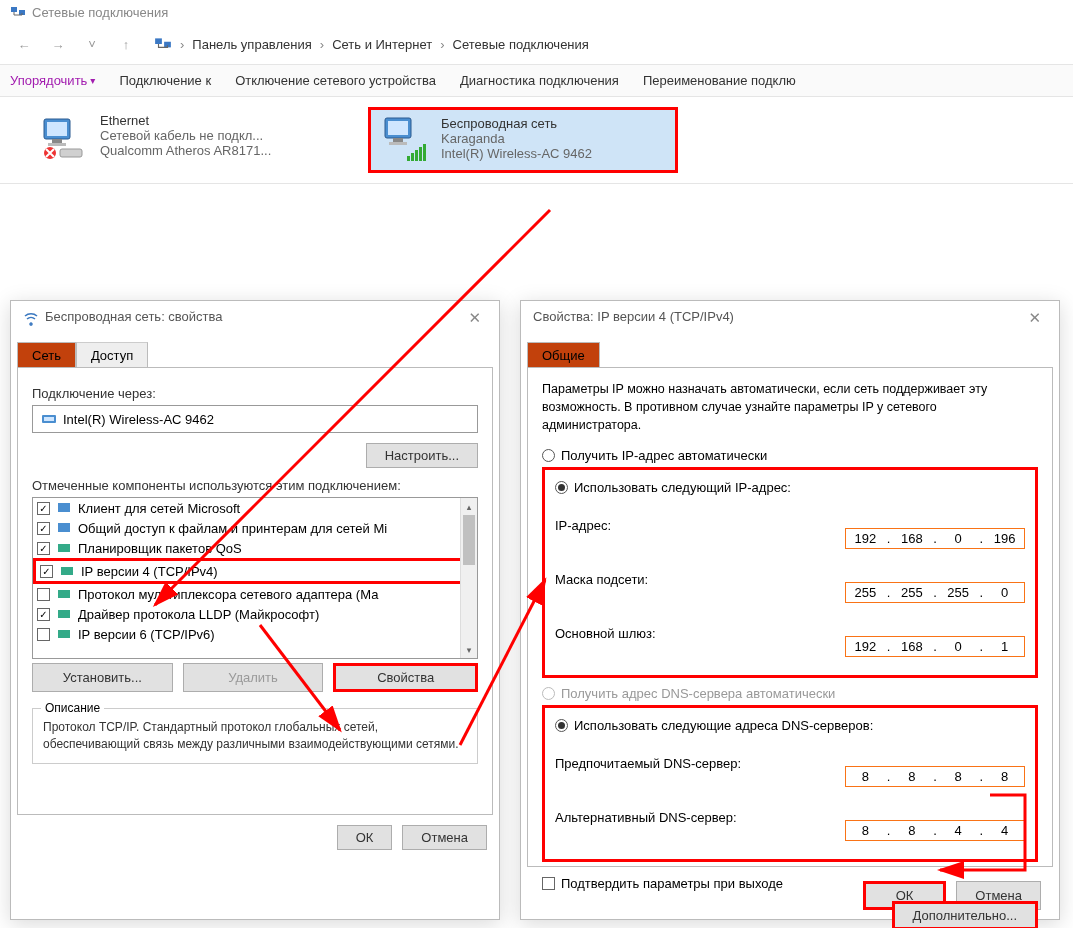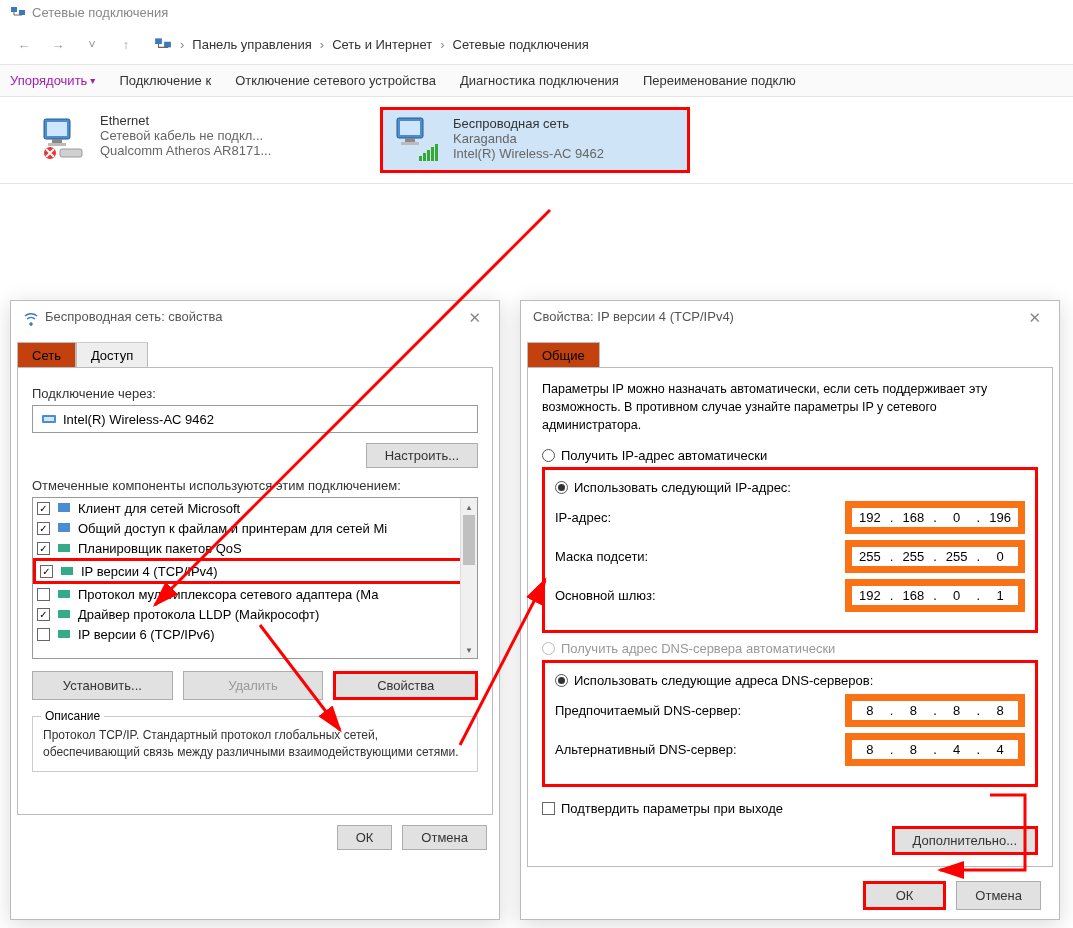--- a/index.html
+++ b/index.html
@@ -11,21 +11,21 @@
   .titlebar svg { margin-right: 6px; }
   .navbar { display: flex; align-items: center; padding: 6px 10px; gap: 6px; }
   .nav-btn { width: 28px; height: 28px; border: 1px solid transparent; color: #999; display:flex; align-items:center; justify-content:center; }
   .addr { display:flex; align-items:center; gap:8px; padding:4px 8px; flex:1; color:#333;}
   .addr .sep { color:#888; }
   .toolbar { display:flex; align-items:center; padding: 8px 10px; gap: 24px; border-top:1px solid #e5e5e5; border-bottom:1px solid #e5e5e5; background:#fafafa;}
   .tool { color:#a21caf; display:flex; align-items:center; gap:3px;}
   .tool .chev { font-size:10px; }
   .tool.black{ color:#333;}
 
-  .conn-area { padding: 10px 30px; display:flex; gap:40px;}
+  .conn-area { padding: 10px 30px; display:flex; gap:28px;}
   .conn { display:flex; gap:10px; padding:6px 8px; width: 310px;}
   .conn.selected { background:#cfe4f7; border:3px solid red; }
   .conn-ico { width:52px; height:48px; display:flex; align-items:center; justify-content:center; position:relative;}
   .conn-txt { font-size:12.5px; color:#333;}
   .conn-txt .line2, .conn-txt .line3 { color:#666; }
 
   
   .dialog { position:absolute; background:#fff; border:1px solid #bbb; box-shadow:0 4px 20px rgba(0,0,0,0.15); }
   .dialog1 { top:300px; left:10px; width:490px; height:620px;}
   .dialog2 { top:300px; left:520px; width:540px; height:620px;}
@@ -43,36 +43,36 @@
   .btn-row{ display:flex; gap:10px; justify-content:flex-end; padding:10px 12px;}
   .configure-row{ display:flex; justify-content:flex-end; margin:10px 0;}
   .list { border:1px solid #999; height:162px; overflow:hidden; position:relative; background:#fff;}
   .scrollbar{ position:absolute; right:0; top:0; bottom:0; width:17px; background:#f0f0f0; border-left:1px solid #ddd;}
   .scroll-up,.scroll-down{height:17px;display:flex;align-items:center;justify-content:center;color:#666;font-size:9px;}
   .scroll-thumb{ background:#c0c0c0; margin:0 2px; height:50px;}
   .list-item { display:flex; align-items:center; gap:6px; padding:2px 4px;}
   .list-item.hi{ border:3px solid red; background:#fff;}
   .chk { width:13px; height:13px; border:1px solid #666; display:inline-flex; align-items:center; justify-content:center; font-size:10px;}
   .ico16{ width:16px; height:16px; display:inline-block;}
-  .action-row{ display:flex; gap:10px; margin-top:12px;}
+  .action-row{ display:flex; gap:10px; margin-top:4px;}
   .action-row .btn{ flex:1;}
   .action-row .btn.hi{ border:3px solid red;}
   .groupbox{ border:1px solid #ccc; padding:10px; margin-top:8px; position:relative;}
   .group-title{ position:absolute; top:-8px; left:8px; background:#fff; padding:0 4px; font-size:12px;}
   .desc{ font-size:12px; color:#333; line-height:1.4;}
 
   
   .para{ font-size:12.5px; line-height:1.45; margin-bottom:14px;}
   .radio-row{ display:flex; align-items:center; gap:6px; margin:4px 0;}
   .radio{ width:13px; height:13px; border:1px solid #555; border-radius:50%; display:inline-flex; align-items:center; justify-content:center;}
   .radio.checked::after{ content:''; width:7px; height:7px; background:#333; border-radius:50%;}
   .ipgroup{ border:3px solid red; padding:6px 10px 12px; margin:4px 0 8px;}
   .ip-row{ display:flex; align-items:center; justify-content:space-between; margin:6px 0;}
   .ip-row .lbl2{ flex:1;}
-  .ip-input{ border:7px solid #f97316; width:180px; padding:2px 0; display:flex; font-family:monospace; font-size:13px;}
+  .ip-input{ border:1px solid #f97316; width:180px; padding:2px 0; display:flex; font-family:monospace; font-size:13px;margin-top:27px;}
   .ip-input span{ flex:1; text-align:center;}
   .ip-input .dot{ flex:0; padding:0 2px;}
   .radio-row.dis{ color:#999;}
   .chk-row{ display:flex; align-items:center; gap:6px; margin-top:14px;}
   .adv-row{ display:flex; justify-content:flex-end; margin-top:10px;}
   .adv-row .btn{ border:3px solid red;}
   .dlg2-foot{ display:flex; justify-content:flex-end; gap:10px; padding:14px 18px;}
   .dlg2-foot .btn.ok{ border:3px solid red; padding:4px 30px;}
 
   

